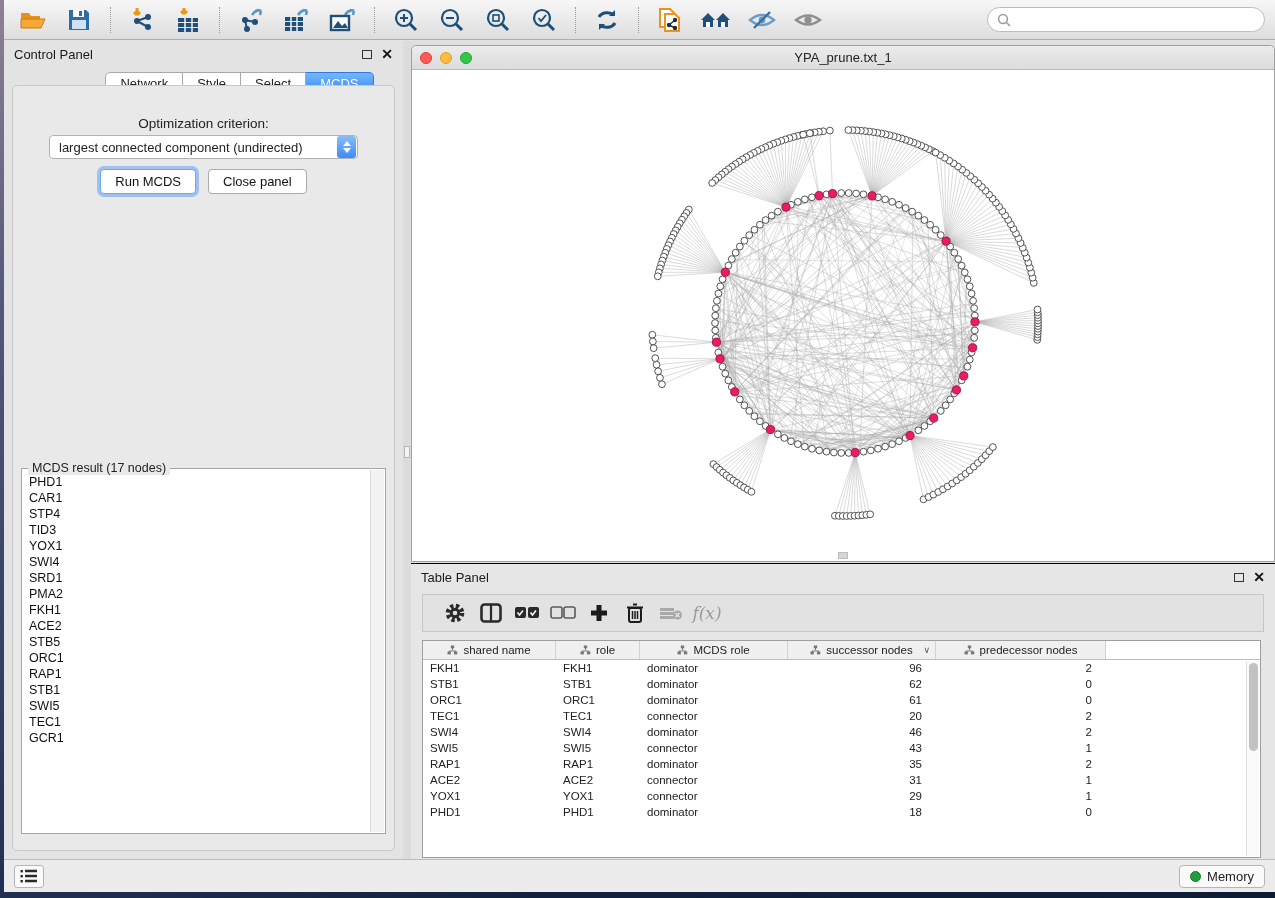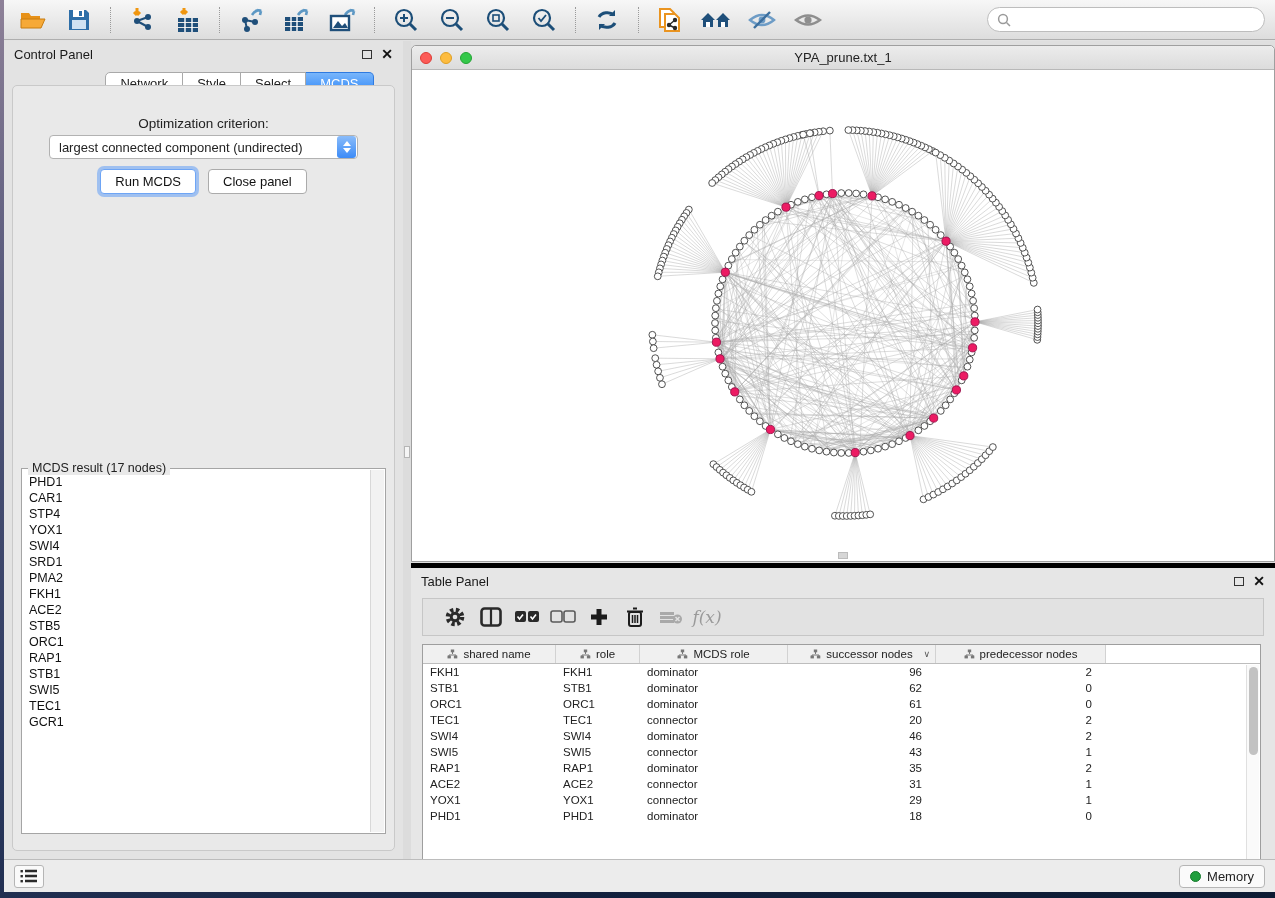--- a/index.html
+++ b/index.html
@@ -69,21 +69,21 @@
   .tl { width:12px; height:12px; border-radius:50%; margin-right:8px; }
   .tl.red { background:#fc5b57; border:1px solid #dd3c36; }
   .tl.yellow { background:#fdbc40; border:1px solid #dfa023; }
   .tl.green { background:#34c84a; border:1px solid #23a434; }
   #net-title { position:absolute; left:0; right:0; text-align:center; font-size:13px; color:#222; }
   #net-canvas { position:absolute; left:0; right:0; top:24px; bottom:0; background:#fff; overflow:hidden; }
   #net-handle { position:absolute; bottom:2px; left:50%; margin-left:-5px; width:10px; height:7px;
     background:#d6d6d6; border:1px solid #bcbcbc; }
 
   
-  #table-panel { position:absolute; left:407px; right:0; top:522px; bottom:0; background:#e6e6e6; border-top:5px solid #000000; }
+  #table-panel { position:absolute; left:407px; right:0; top:522px; bottom:0; background:#e6e6e6; border-top:1px solid #000000; }
   #tp-toolbar { position:absolute; left:11px; right:11px; top:30px; height:38px; background:#e2e2e2;
     border:1px solid #c6c6c6; display:flex; align-items:center; gap:0; padding-left:14px;text-align:right; }
   .tp-ic { width:36px; display:flex; justify-content:center; align-items:center; }
   .fx-label { font-family:"DejaVu Serif", serif; font-style:italic; font-size:17px; color:#9a9a9a; }
   #node-table { position:absolute; left:11px; right:14px; top:76px; height:218px; background:#fff; border:1px solid #9e9e9e; }
   #nt-header { display:flex; height:19px; border-bottom:1px solid #bdbdbd; }
   .col-h { background:#f0f0f0; border-right:1px solid #d2d2d2; display:flex; align-items:center; justify-content:center;
     gap:5px; font-size:11.5px; color:#222; position:relative; }
   .col-h .sortv { font-size:9px; color:#555; position:absolute; right:5px; top:4px; }
   .nt-row { display:flex; height:16px; }
@@ -285,20 +285,21 @@
               <span class="tri-up"></span>
               <span class="tri-dn"></span>
             </span>
         </div>
         <div id="result-box">
           <span id="result-legend">MCDS result (17 nodes)</span>
           <div id="result-list">
               <div class="result-item">PHD1</div>
               <div class="result-item">CAR1</div>
               <div class="result-item">STP4</div>
+              <div class="result-item">TID3</div>
               <div class="result-item">YOX1</div>
               <div class="result-item">SWI4</div>
               <div class="result-item">SRD1</div>
               <div class="result-item">PMA2</div>
               <div class="result-item">FKH1</div>
               <div class="result-item">ACE2</div>
               <div class="result-item">STB5</div>
               <div class="result-item">ORC1</div>
               <div class="result-item">RAP1</div>
               <div class="result-item">STB1</div>

